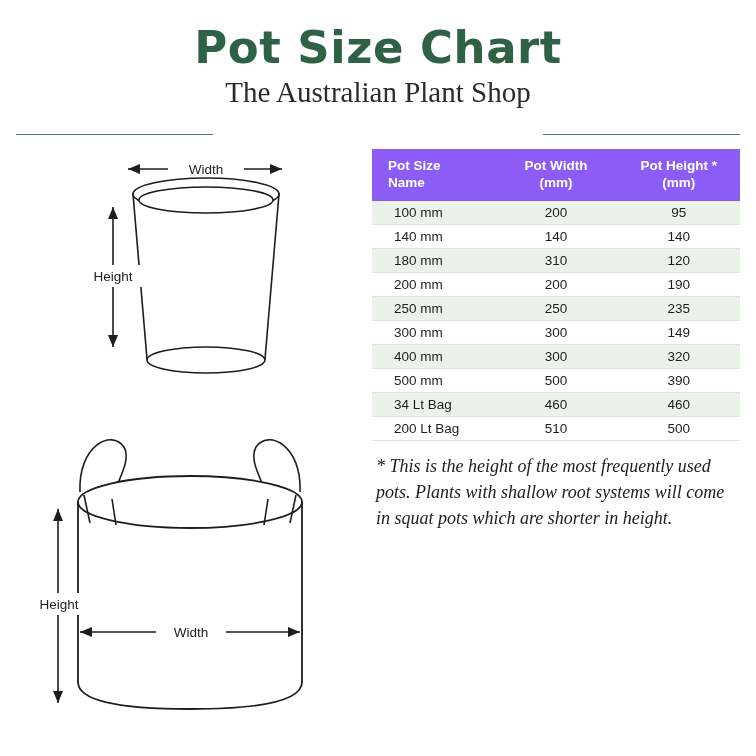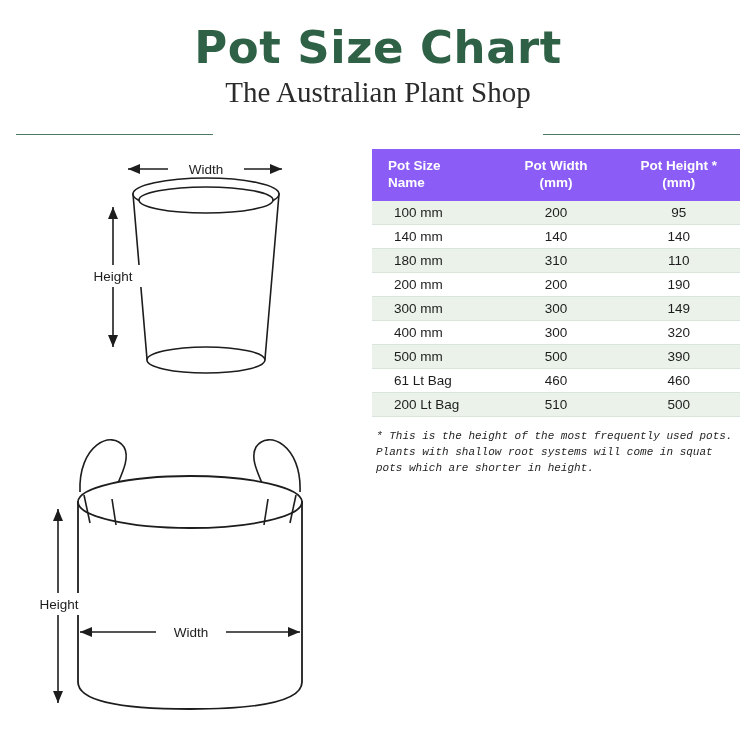--- a/index.html
+++ b/index.html
@@ -121,23 +121,23 @@
     text-align: left;
     padding-left: 22px;
   }
   table.pot-table tbody tr:nth-child(odd) {
     background: #eaf2ea;
   }
   table.pot-table tbody tr:nth-child(even) {
     background: #ffffff;
   }
   .footnote {
-    font-family: Liberation Mono, monospace;
+    font-family: Liberation Serif, serif;
     font-style: italic;
-    font-size: 11px;
+    font-size: 18px;
     line-height: 1.45;
     color: #1d1d1d;
     padding: 12px 6px 0 4px;
   }
 </style>
 </head>
 <body>
 
 <div class="page">
 
@@ -245,44 +245,49 @@
             <td>95</td>
           </tr>
           <tr>
             <td>140 mm</td>
             <td>140</td>
             <td>140</td>
           </tr>
           <tr>
             <td>180 mm</td>
             <td>310</td>
-            <td>110</td>
+            <td>120</td>
           </tr>
           <tr>
             <td>200 mm</td>
             <td>200</td>
             <td>190</td>
           </tr>
           <tr>
+            <td>250 mm</td>
+            <td>250</td>
+            <td>235</td>
+          </tr>
+          <tr>
             <td>300 mm</td>
             <td>300</td>
             <td>149</td>
           </tr>
           <tr>
             <td>400 mm</td>
             <td>300</td>
             <td>320</td>
           </tr>
           <tr>
             <td>500 mm</td>
             <td>500</td>
             <td>390</td>
           </tr>
           <tr>
-            <td>61 Lt Bag</td>
+            <td>34 Lt Bag</td>
             <td>460</td>
             <td>460</td>
           </tr>
           <tr>
             <td>200 Lt Bag</td>
             <td>510</td>
             <td>500</td>
           </tr>
         </tbody>
       </table>

